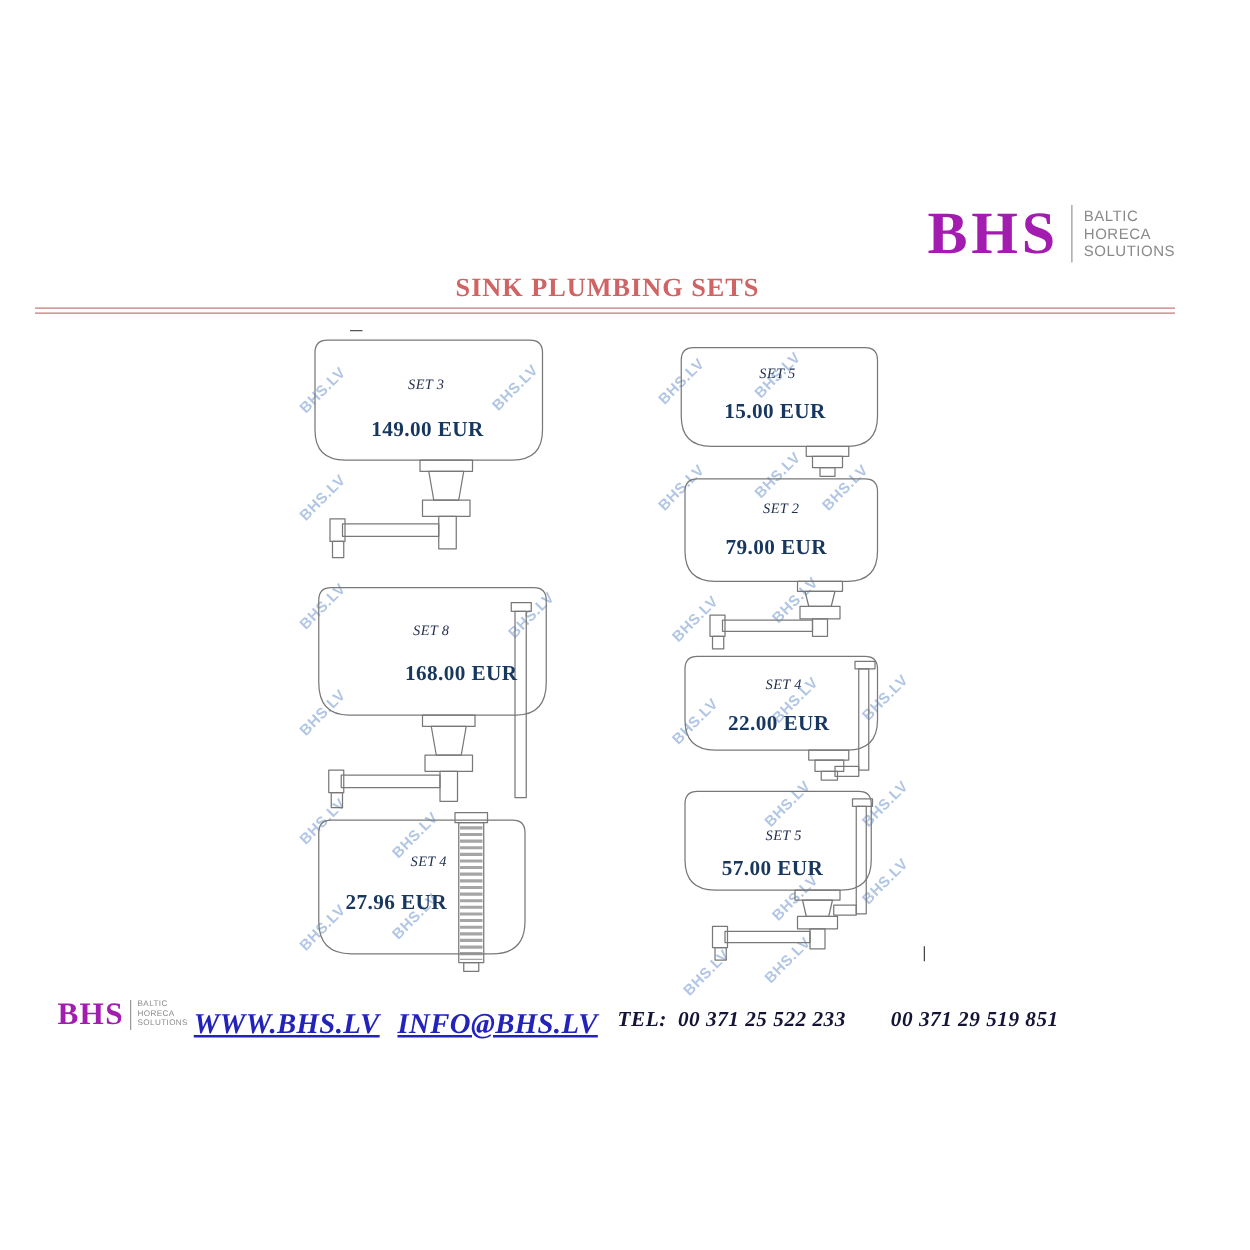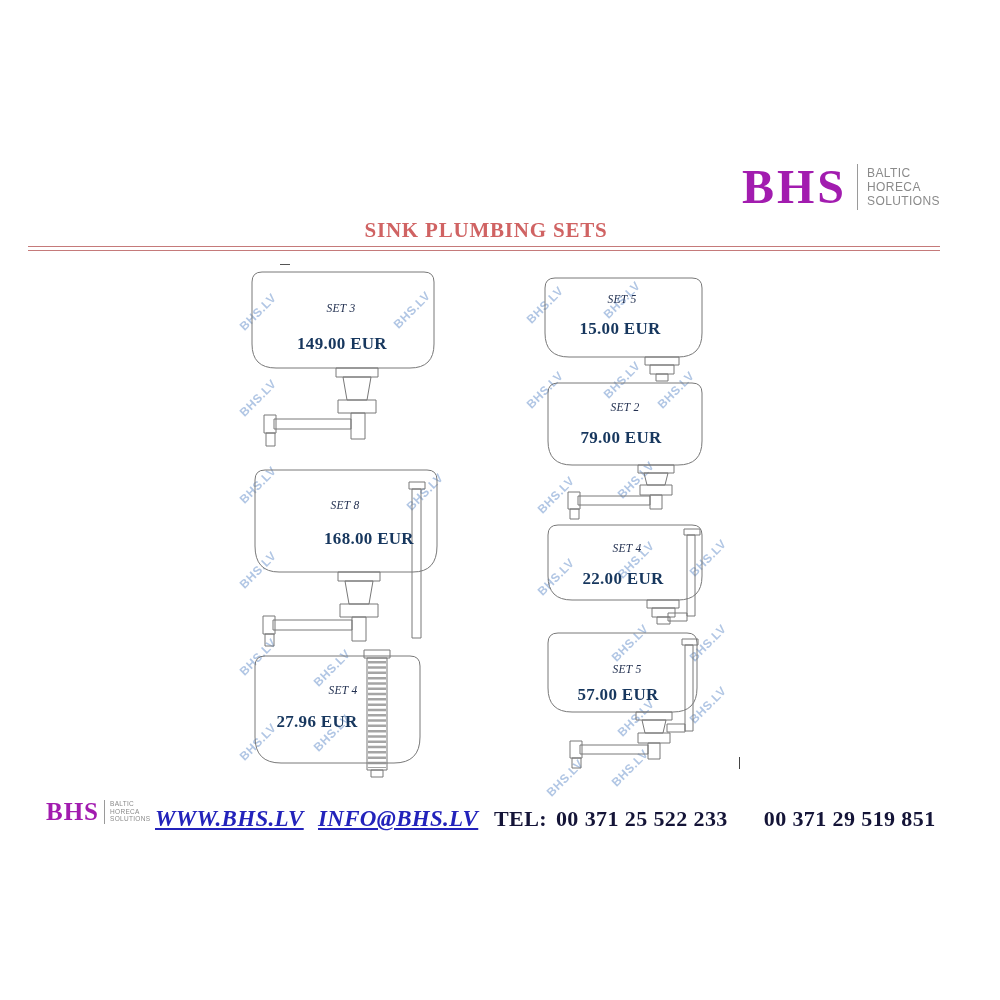--- a/index.html
+++ b/index.html
@@ -39,21 +39,21 @@
 
   
   .footer-logo{position:absolute;left:46px;top:799px;display:flex;align-items:center;}
   .footer-logo .logo-text{font-size:25px;letter-spacing:1px;line-height:25px;}
   .footer-logo .logo-divider{height:24px;margin:0 5px;}
   .footer-logo .logo-tagline{font-size:6.5px;line-height:7.5px;letter-spacing:.3px;}
   .footer-link{position:absolute;top:806px;font-weight:bold;font-style:italic;font-size:23px;
                color:#2323bb;text-decoration:underline;letter-spacing:.3px;cursor:pointer;}
   .link-www{left:155px;}
   .link-email{left:318px;}
-  .tel{position:absolute;left:494px;top:806px;font-weight:bold;font-size:22px;
+  .tel{position:absolute;left:494px;top:806px;font-weight:bold;font-style:italic;font-size:17px;
        color:#141437;letter-spacing:.4px;white-space:nowrap;}
   .tel .gap1{margin-left:9px;}
   .tel .gap2{margin-left:36px;}
 </style>
 </head>
 <body>
 
 <div class="page">
 
   <div class="header-logo">

